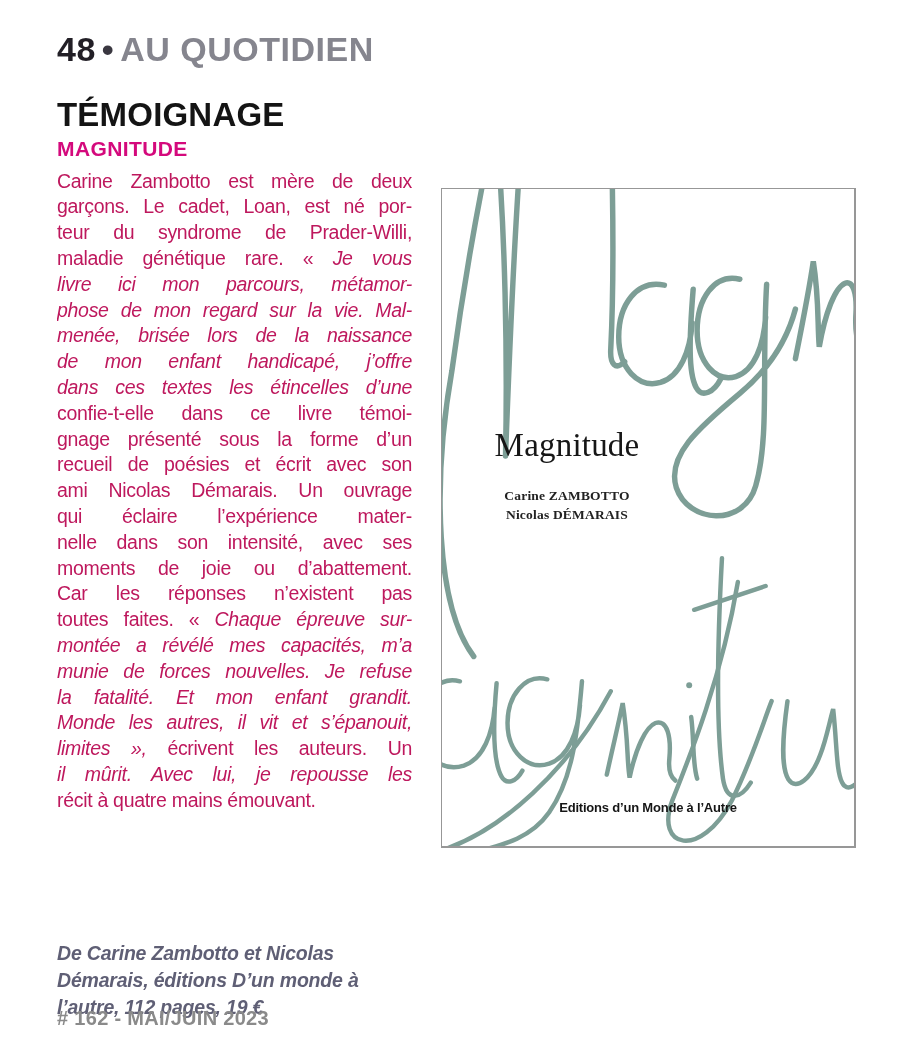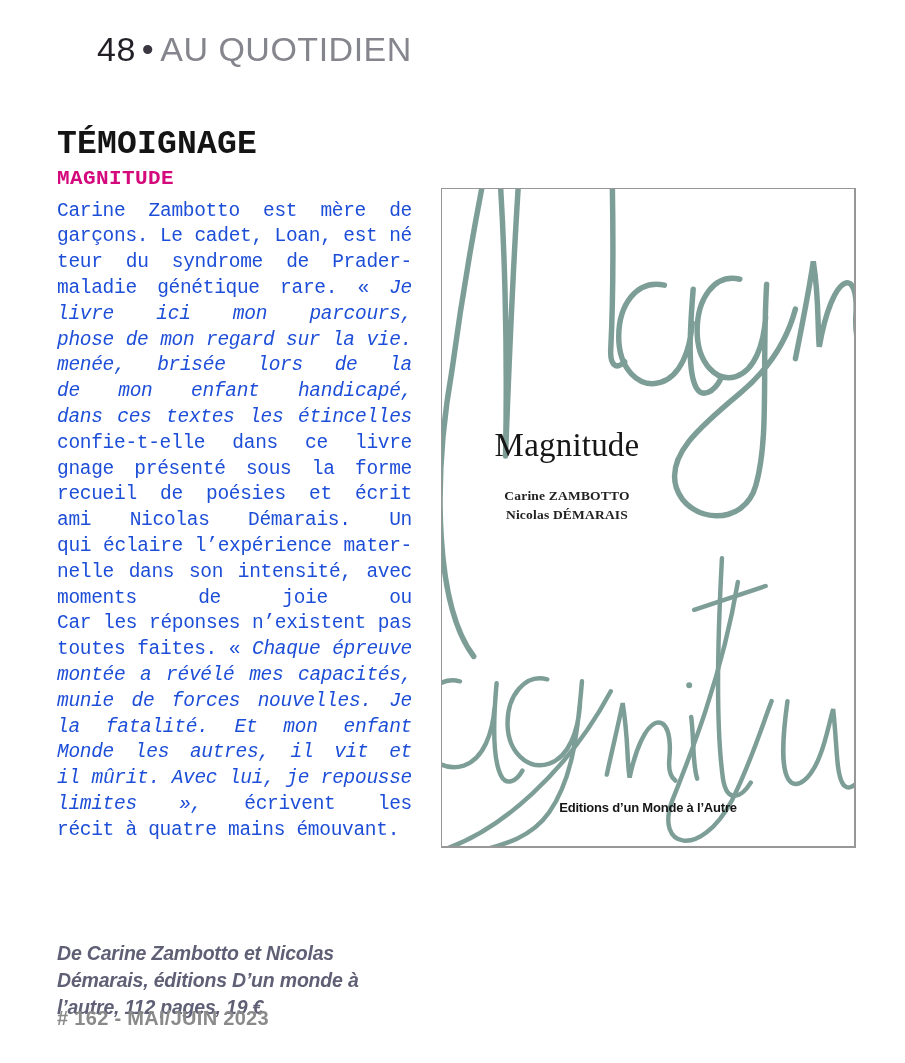--- a/index.html
+++ b/index.html
@@ -8,37 +8,37 @@
     position:relative;
     background:#ffffff;
     font-family:"Liberation Sans", sans-serif;
     color:#1f1f1f;
     overflow:hidden;
   }
 
   
   .page-header {
     position:absolute; left:57px; top:30px;
-    font-size:34px; font-weight:400; letter-spacing:.5px;
-    color:#221f26; white-space:nowrap;margin-left:40px;
+    font-size:34px; font-weight:700; letter-spacing:.5px;
+    color:#221f26; white-space:nowrap;
   }
   .page-header .sep { color:#3a3740; padding:0 6px; }
   .page-header .section { color:#85858e; }
 
   
-  .article { position:absolute; left:57px; top:128px; width:355px;font-family:Liberation Mono, monospace; }
+  .article { position:absolute; left:57px; top:98px; width:355px; }
   .article-title {
     font-size:33px; font-weight:800; letter-spacing:.2px;
     color:#141414; line-height:1.05;
   }
   .article-subtitle {
     font-size:21px; font-weight:800; letter-spacing:.4px;
     margin-top:5px; line-height:1.05;
   }
-  .body-text { margin-top:9px; font-size:19.5px; line-height:25.8px; letter-spacing:-0.3px; color:#1d4ed8; }
+  .body-text { margin-top:9px; font-size:19.5px; line-height:25.8px; letter-spacing:-0.3px; color:#be185d; }
   .bodyline { text-align:justify; text-align-last:justify; -moz-text-align-last:justify; height:25.8px; overflow:hidden; }
   .bodyline:last-child { text-align-last:left; -moz-text-align-last:left; }
   .it { font-style:italic; }
 
   .credits {
     position:absolute; left:57px; top:892px; width:380px;
     font-size:19.5px; line-height:27px; letter-spacing:-0.2px;
     font-style:italic; font-weight:600; color:#5f5f75;
     white-space:pre-line;
     margin-top:48px;
@@ -105,22 +105,22 @@
       <div class="bodyline"><span>ami Nicolas Démarais. Un ouvrage</span></div>
       <div class="bodyline"><span>qui éclaire l’expérience mater-</span></div>
       <div class="bodyline"><span>nelle dans son intensité, avec ses</span></div>
       <div class="bodyline"><span>moments de joie ou d’abattement.</span></div>
       <div class="bodyline"><span>Car les réponses n’existent pas</span></div>
       <div class="bodyline"><span>toutes faites. « </span><span class="it">Chaque épreuve sur-</span></div>
       <div class="bodyline"><span class="it">montée a révélé mes capacités, m’a</span></div>
       <div class="bodyline"><span class="it">munie de forces nouvelles. Je refuse</span></div>
       <div class="bodyline"><span class="it">la fatalité. Et mon enfant grandit.</span></div>
       <div class="bodyline"><span class="it">Monde les autres, il vit et s’épanouit,</span></div>
+      <div class="bodyline"><span class="it">limites », </span><span>écrivent les auteurs. Un</span></div>
       <div class="bodyline"><span class="it">il mûrit. Avec lui, je repousse les</span></div>
-      <div class="bodyline"><span class="it">limites », </span><span>écrivent les auteurs. Un</span></div>
       <div class="bodyline"><span>récit à quatre mains émouvant.</span></div>
     </div>
 </div>
 
 <div class="credits">De Carine Zambotto et Nicolas
 Démarais, éditions D’un monde à
 l’autre, 112 pages, 19 €</div>
 
 <div class="page-footer"># 162 - MAI/JUIN 2023</div>
 

